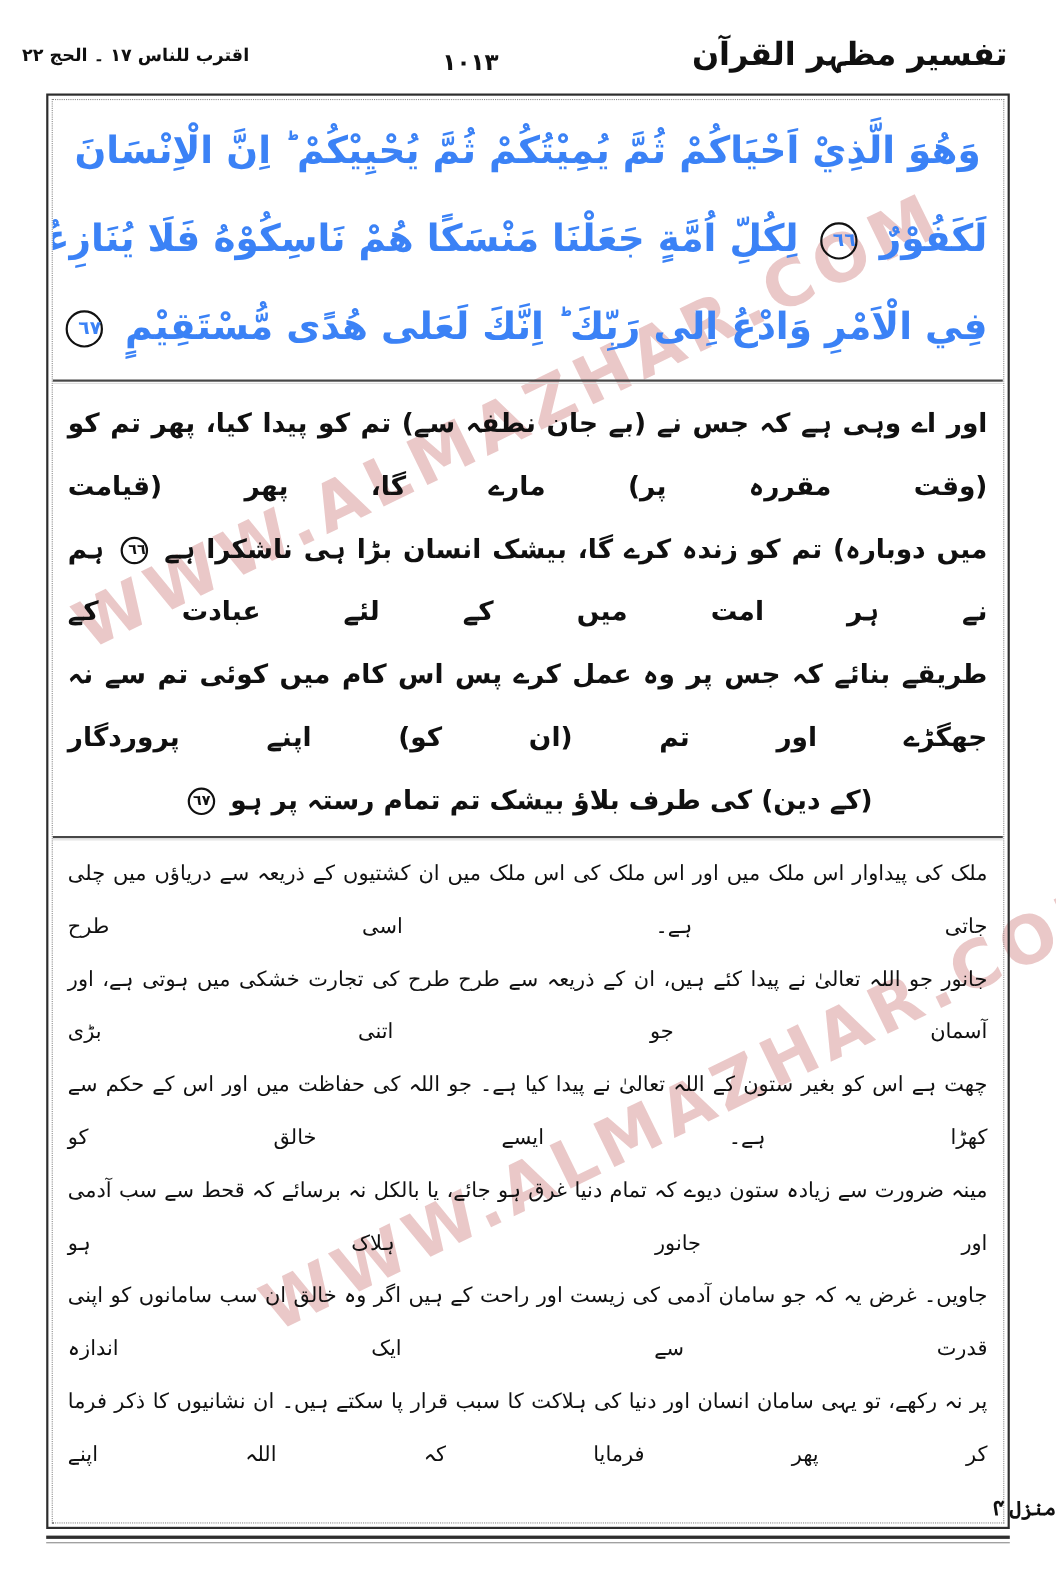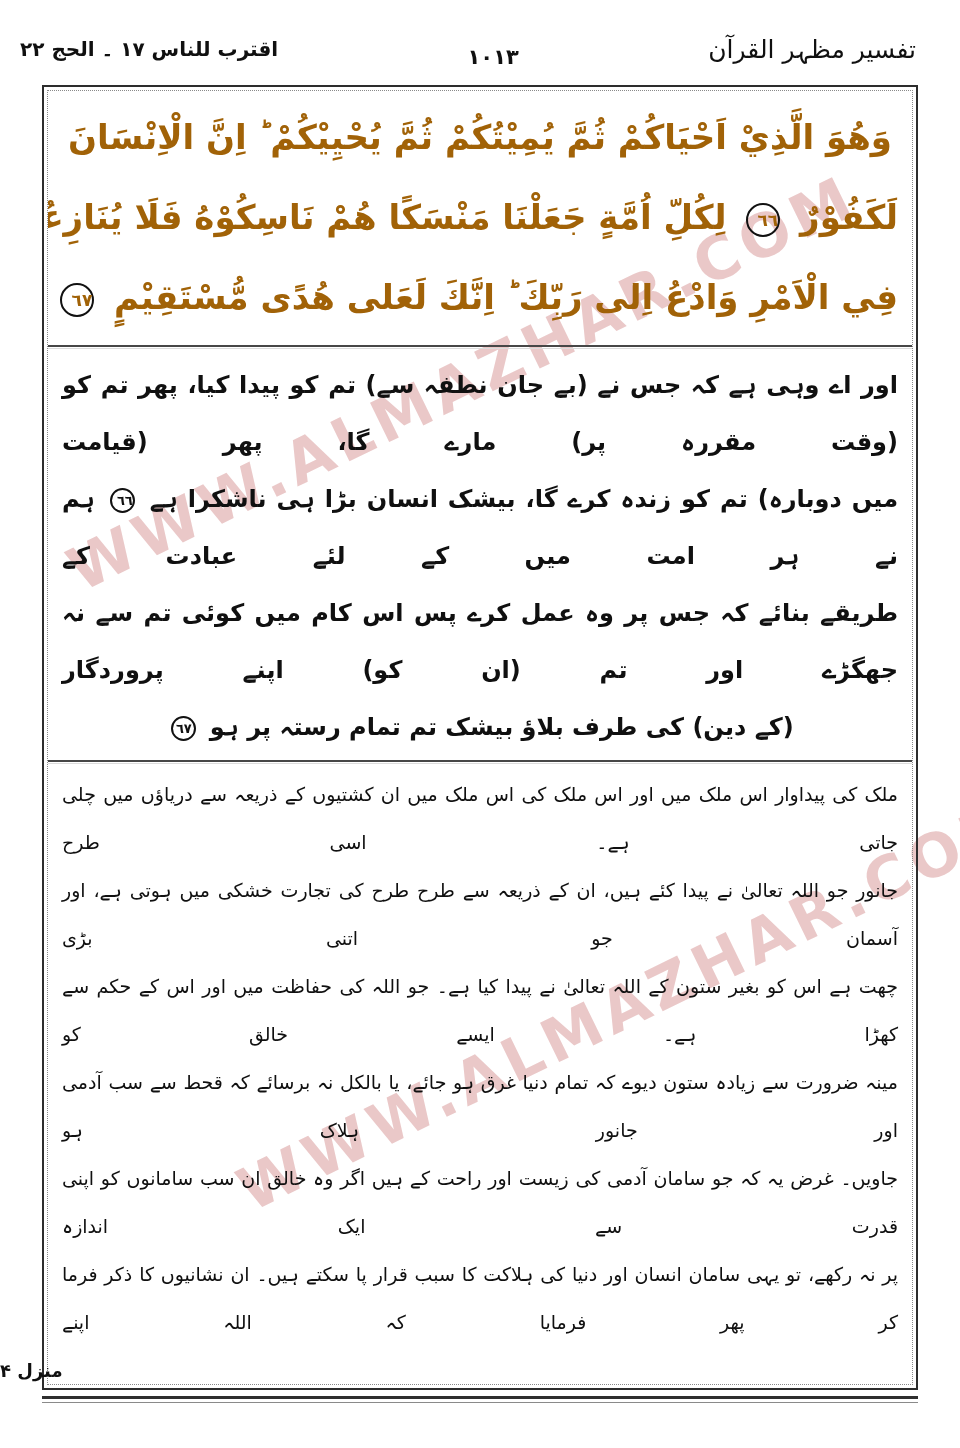--- a/index.html
+++ b/index.html
@@ -26,23 +26,23 @@
     z-index:0;
   }
   .wm1{left:28px;top:348px;}
   .wm2{left:198px;top:968px;}
   
   .pg-header{
     position:absolute;top:28px;right:44px;left:20px;height:42px;
     display:flex;align-items:center;
     z-index:2;
   }
-  .hdr-title{font-size:25px;font-weight:normal;white-space:nowrap;}
+  .hdr-title{font-size:29px;font-weight:bold;white-space:nowrap;}
   .hdr-page{flex:1;text-align:center;font-size:21px;font-weight:bold;margin-top:16px;}
-  .hdr-ref{font-size:20px;font-weight:bold;white-space:nowrap;}
+  .hdr-ref{font-size:16px;font-weight:bold;white-space:nowrap;}
   
   .frame{
     position:absolute;top:85px;left:42px;right:42px;bottom:58px;
     border:2px solid #2d2d2d;
     padding:3px;
     z-index:1;
     background:transparent;
     box-sizing:border-box;
   }
   .frame-inner{
@@ -55,21 +55,21 @@
   .sec-divider{
     border-top:2px solid #474747;
     border-bottom:1px solid #dcdcdc;
     height:1px;
     flex:none;
   }
   
   .sec-verses{padding:6px 14px 8px;flex:none;}
   .v-line{
     font-size:34px;font-weight:bold;line-height:80px;
-    text-align:center;white-space:nowrap;color:#a16207;
+    text-align:center;white-space:nowrap;color:#3b82f6;
   }
   .ayah-num{
     display:inline-block;width:34px;height:34px;line-height:31px;
     border:2px solid #111;border-radius:50%;
     text-align:right;font-size:17px;vertical-align:middle;margin:0 8px;
     white-space:normal;box-sizing:border-box;
   }
   .ayah-num.small{
     width:25px;height:25px;line-height:22px;font-size:13px;
     border-width:2px;margin:0 5px;
@@ -82,21 +82,21 @@
   .sec-comm{padding:6px 14px 0;flex:none;font-size:19px;}
   .c-line{line-height:48px;text-align:justify;text-align-last:justify;}
   
   .bottom-rule{
     position:absolute;left:42px;right:42px;top:1396px;height:3px;
     border-top:3px solid #2f2f2f;border-bottom:1px solid #8a8a8a;
     z-index:1;
   }
   .footer-manzil{
     position:absolute;top:1360px;left:0;right:0;
-    text-align:left;font-size:18px;font-weight:bold;z-index:1;
+    text-align:right;font-size:18px;font-weight:bold;z-index:1;font-family:Liberation Serif, serif;
   }
 </style>
 </head>
 <body>
 
 <div class="wm wm1">WWW.ALMAZHAR.COM</div>
 <div class="wm wm2">WWW.ALMAZHAR.COM</div>
 
 <div class="pg-header">
   <div class="hdr-title">تفسیر مظہر القرآن</div>

